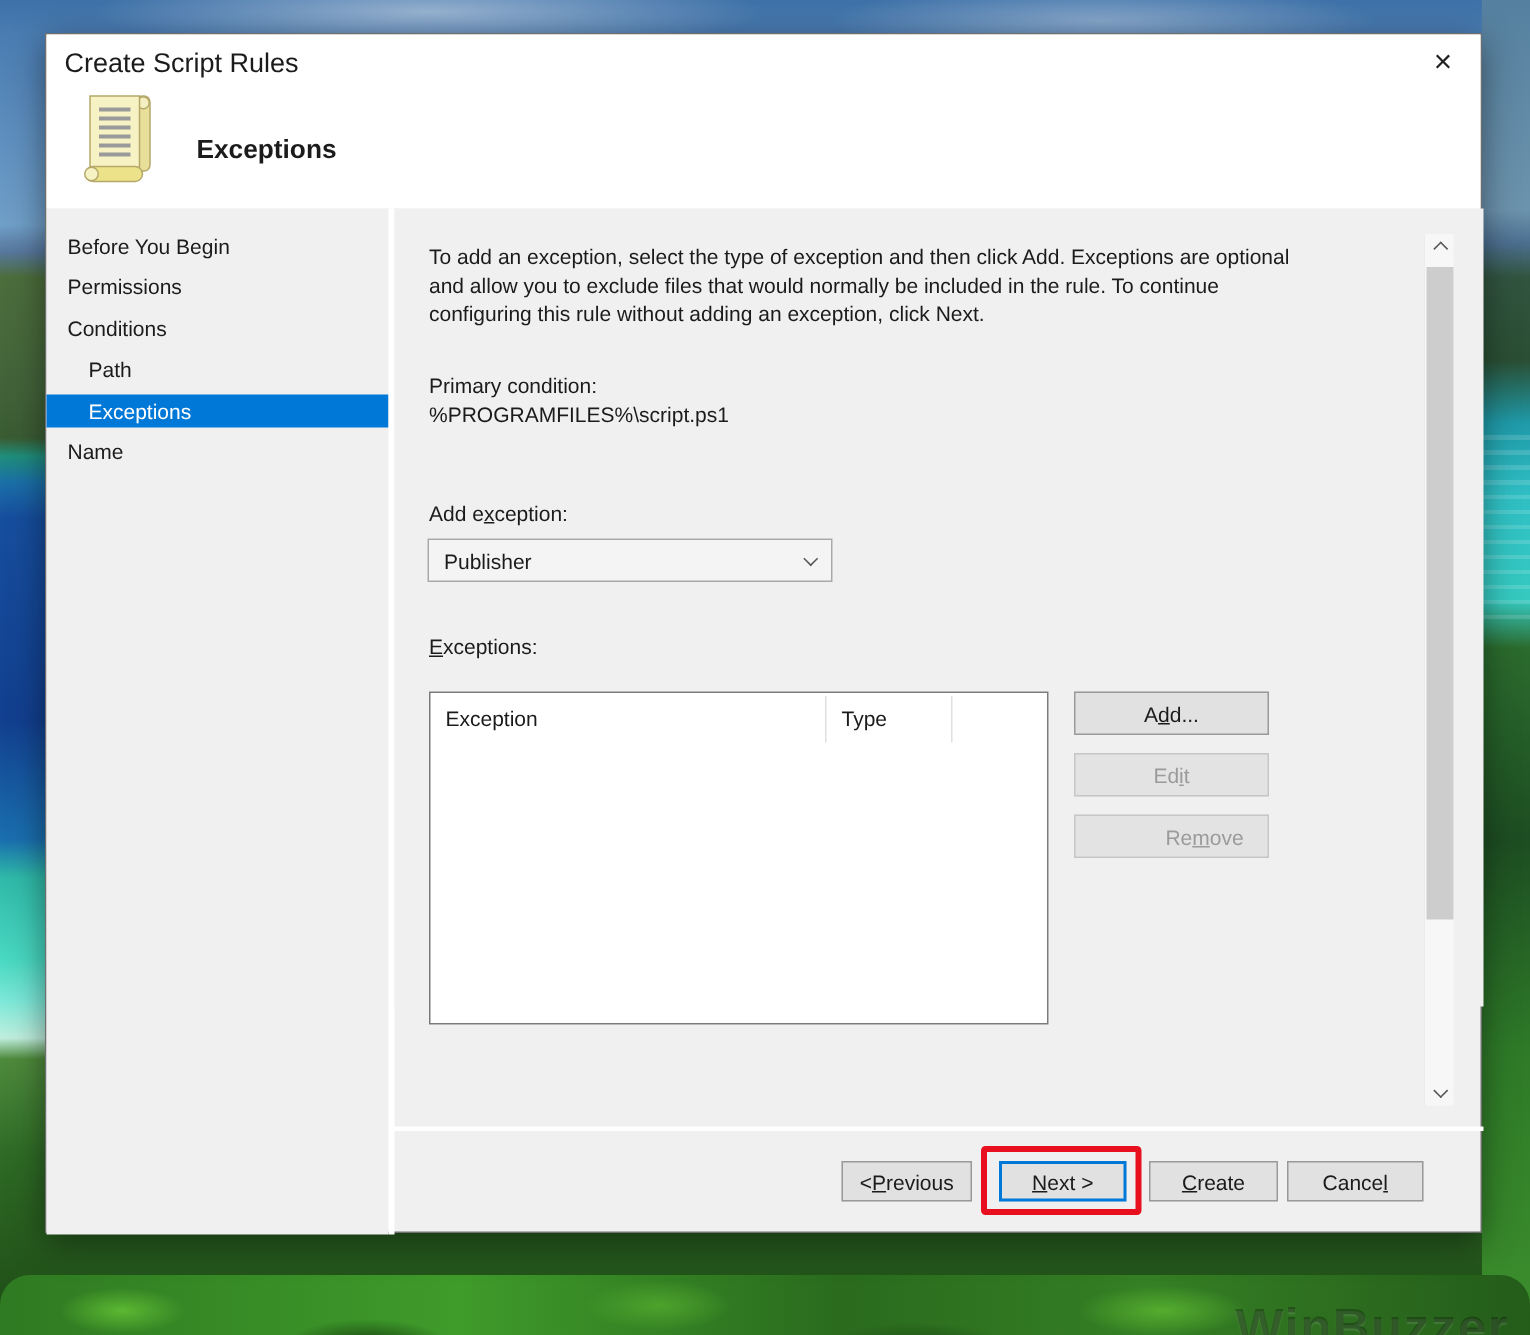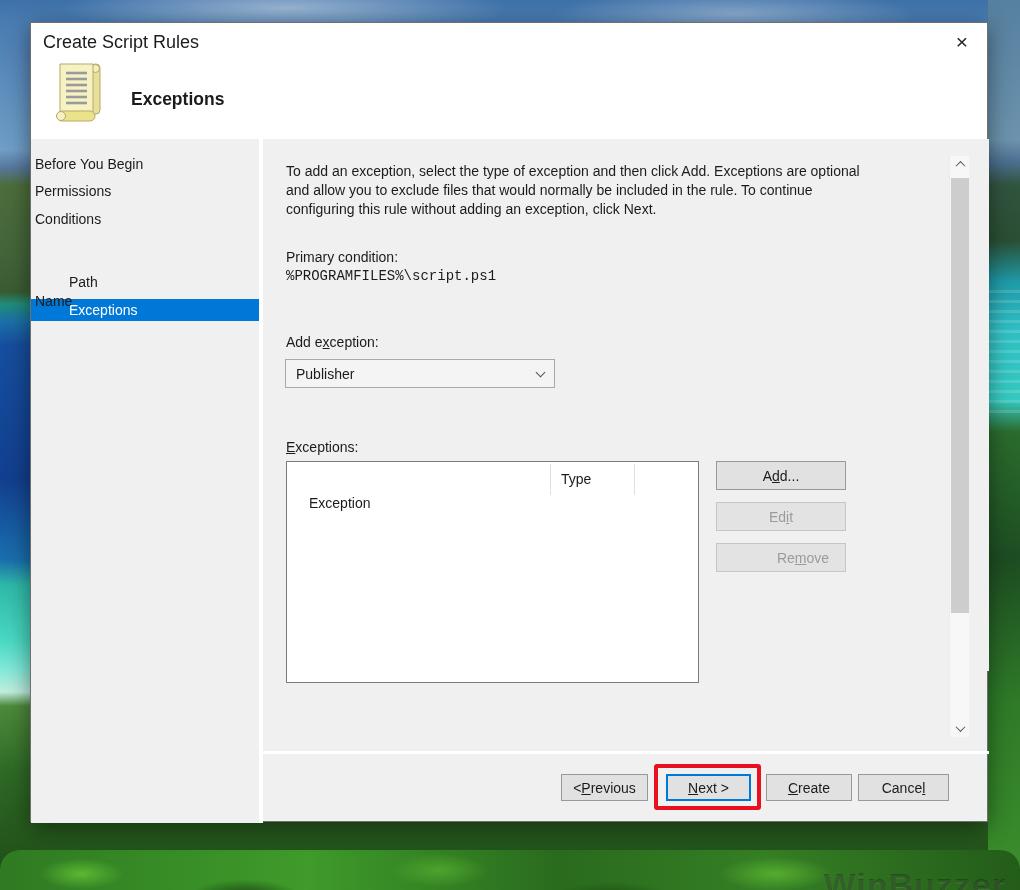--- a/index.html
+++ b/index.html
@@ -61,45 +61,45 @@
   .dlg-close {
     position:absolute; right:8px; top:4px; width:34px; height:30px;
     display:flex; align-items:center; justify-content:center;
     font-size:21px; font-weight:300; color:#222; cursor:default;
   }
   .hdr-icon { position:absolute; left:22px; top:38px; }
   .hdr-heading { position:absolute; left:100px; top:66px; font-size:17.5px; font-weight:bold; }
 
   
   .sidebar { position:absolute; left:0; top:116px; width:228px; height:684px; background:#f0f0f0; }
-  .side-item { position:absolute; left:0; width:228px; height:22px; line-height:22px; padding-left:4px; }
-  .side-item.lvl1 { padding-left:38px;margin-top:36px; }
+  .side-item { position:absolute; left:0; width:228px; height:22px; line-height:22px; padding-left:14px; }
+  .side-item.lvl1 { padding-left:28px; }
   .side-item.active { background:#0078d7; color:#ffffff; }
   .v-div { position:absolute; left:228px; top:116px; width:4px; height:684px; background:#ffffff; }
 
   
   .content { position:absolute; left:232px; top:116px; width:726px; height:532px; background:#f0f0f0; }
   .intro { position:absolute; left:23px; top:23px; width:582px; line-height:19px; }
   .prim-label { position:absolute; left:23px; top:110px; }
-  .prim-value { position:absolute; left:23px; top:129px;font-family:Liberation Mono, monospace; }
+  .prim-value { position:absolute; left:23px; top:129px; }
   .addexc-label { position:absolute; left:23px; top:195px; }
   .combo {
     position:absolute; left:22px; top:220px; width:270px; height:29px;
     background:#f4f4f4; border:1px solid #a9a9a9;
     display:flex; align-items:center; padding:0 10px;
   }
   .combo-chevron { position:absolute; right:10px; top:9px; width:7px; height:7px;
     border-right:1.6px solid #555; border-bottom:1.6px solid #555; transform:rotate(45deg); }
-  .exc-label { position:absolute; left:23px; top:300px; }
+  .exc-label { position:absolute; left:23px; top:284px; }
   .listbox {
     position:absolute; left:23px; top:322px; width:413px; height:222px;
     background:#ffffff; border:1px solid #7a7a7a;
   }
   .lb-colhead { position:absolute; top:0; height:34px; line-height:34px; padding-left:10px; color:#1b1b1b; }
-  .lb-col1 { left:12px; width:263px;margin-top:24px; }
+  .lb-col1 { left:0; width:263px; }
   .lb-col2 { left:264px; width:83px; }
   .lb-sep { position:absolute; top:2px; width:1px; height:31px; background:#e0e0e0; }
   .lb-sep1 { left:263px; } .lb-sep2 { left:347px; }
 
   .btn {
     background:#e1e1e1; border:1px solid #999999;
     font-family:inherit; font-size:14px; color:#1b1b1b;
     display:flex; align-items:center; justify-content:center; cursor:default;
   }
   .btn.disabled { background:#e3e3e3; border-color:#c6c6c6; color:#9b9b9b; }

